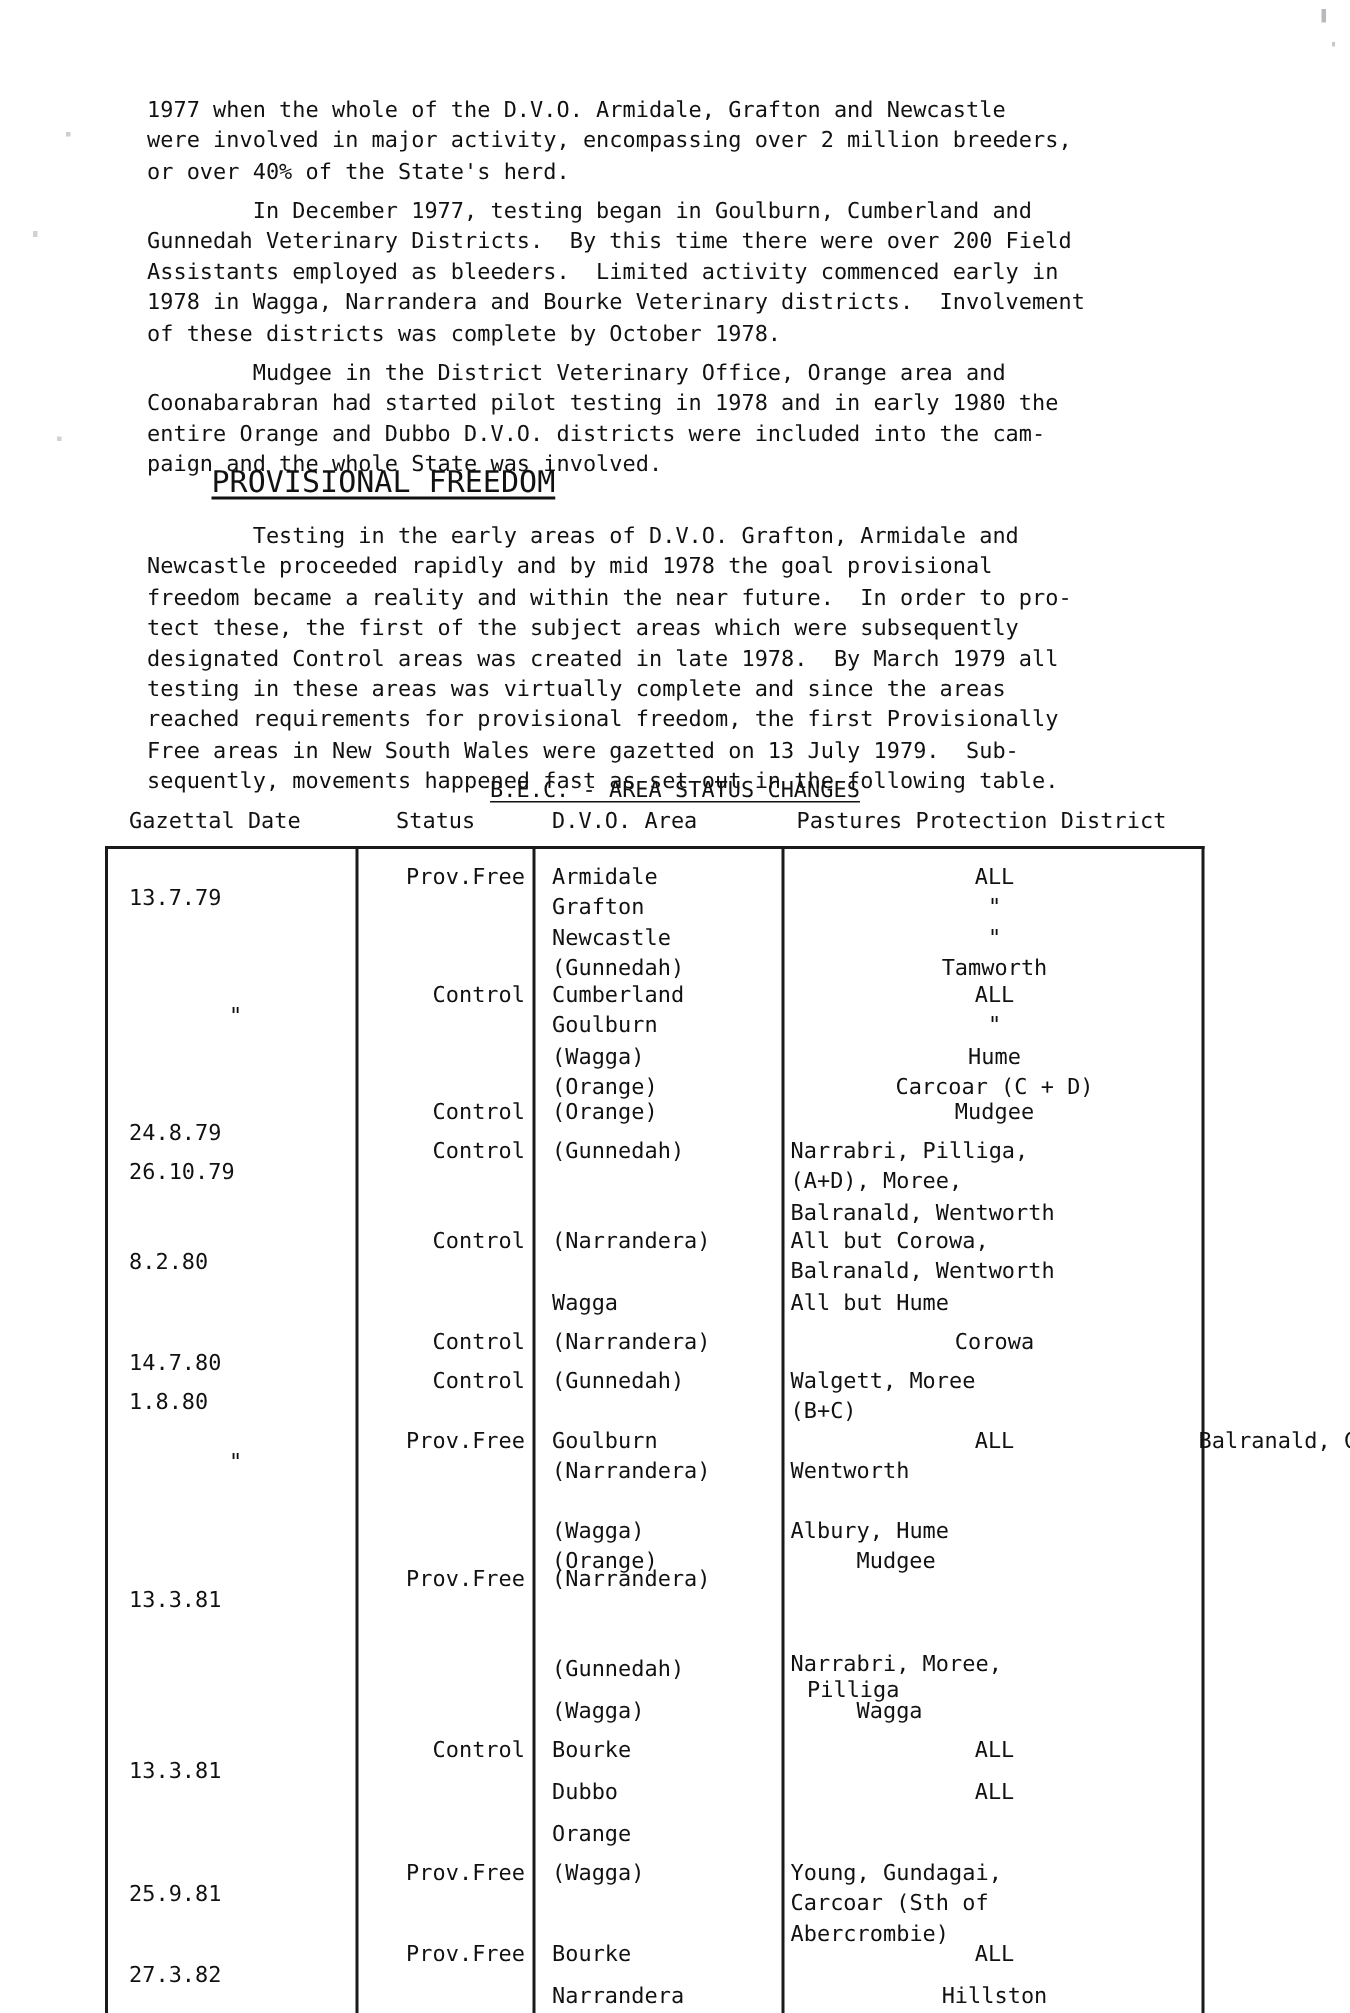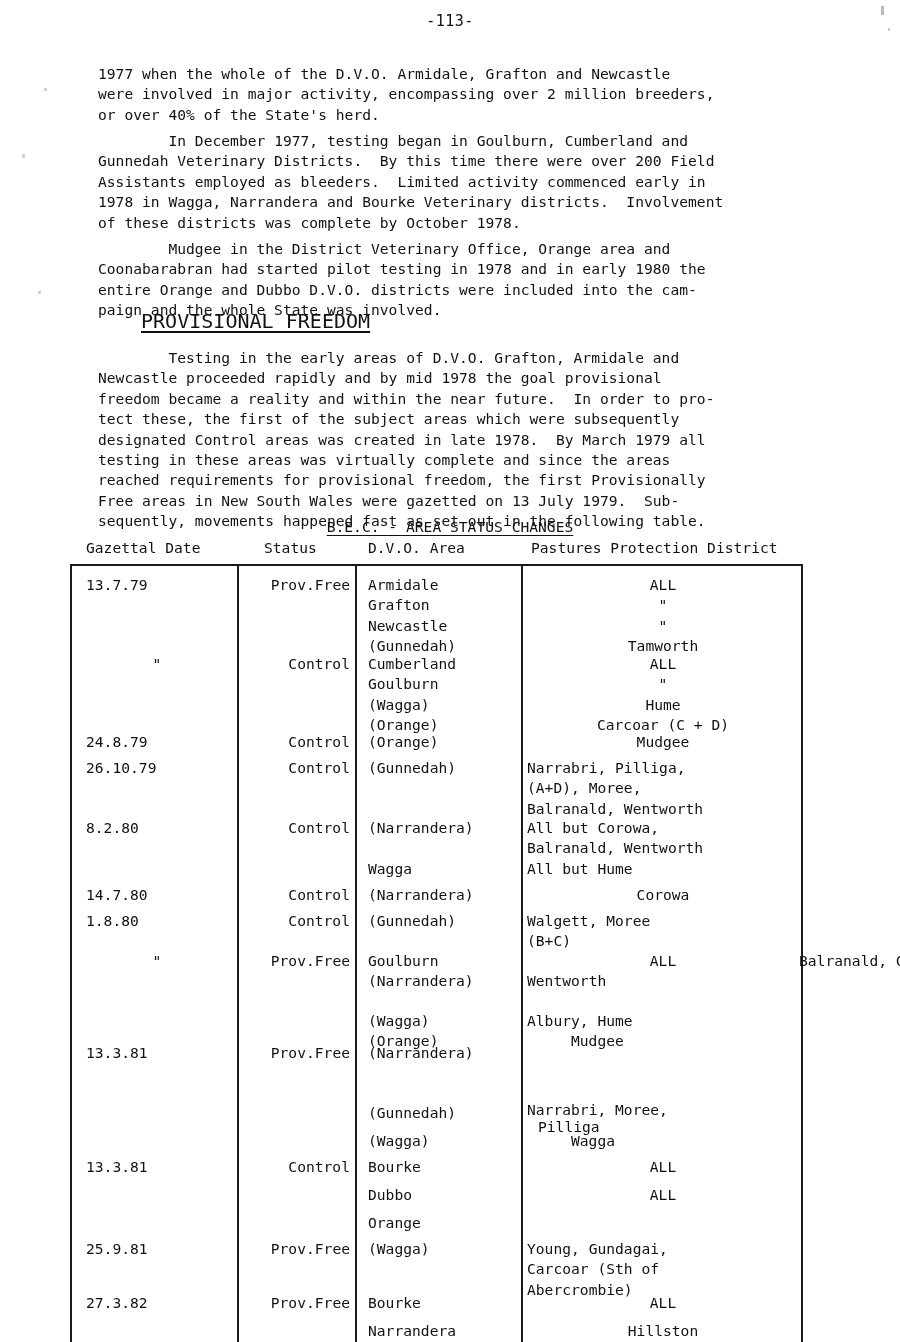--- a/index.html
+++ b/index.html
@@ -153,42 +153,41 @@
   .vr3 { left: 521px; }
 
   
   .cell {
     position: absolute;
     font-size: 14.6px;
     line-height: 20.4px;
     letter-spacing: 0.02px;
     white-space: pre;
   }
-  .c-date   { left: 86px;  width: 145px; }
+  .c-date   { left: 86px;  width: 145px; margin-top: 14px; }
   .c-status { left: 250px; width: 100px; text-align: right; }
   .c-dvo    { left: 368px; width: 150px; }
   .c-ppd    { left: 527px; width: 272px; }
   .c-ppd.ctr { text-align: center; }
 
   .tight { line-height: 17px; }
   .indent1 { display: inline-block; padding-left: 11px; text-align: center; }
   .indent2 { display: inline-block; padding-left: 44px; }
 </style>
 </head>
 <body>
 
 <div id="page">
 
   <div class="speck"></div>
   <div class="speck2"></div>
   <div class="speck3"></div>
   <div class="speck4"></div>
   <div class="speck5"></div>
 
-  <div class="page-number">-113-</div>
 
   <div class="body-block p1">1977 when the whole of the D.V.O. Armidale, Grafton and Newcastle
 were involved in major activity, encompassing over 2 million breeders,
 or over 40% of the State's herd.</div>
   <div class="body-block p2">        In December 1977, testing began in Goulburn, Cumberland and
 Gunnedah Veterinary Districts.  By this time there were over 200 Field
 Assistants employed as bleeders.  Limited activity commenced early in
 1978 in Wagga, Narrandera and Bourke Veterinary districts.  Involvement
 of these districts was complete by October 1978.</div>
   <div class="body-block p3">        Mudgee in the District Veterinary Office, Orange area and

